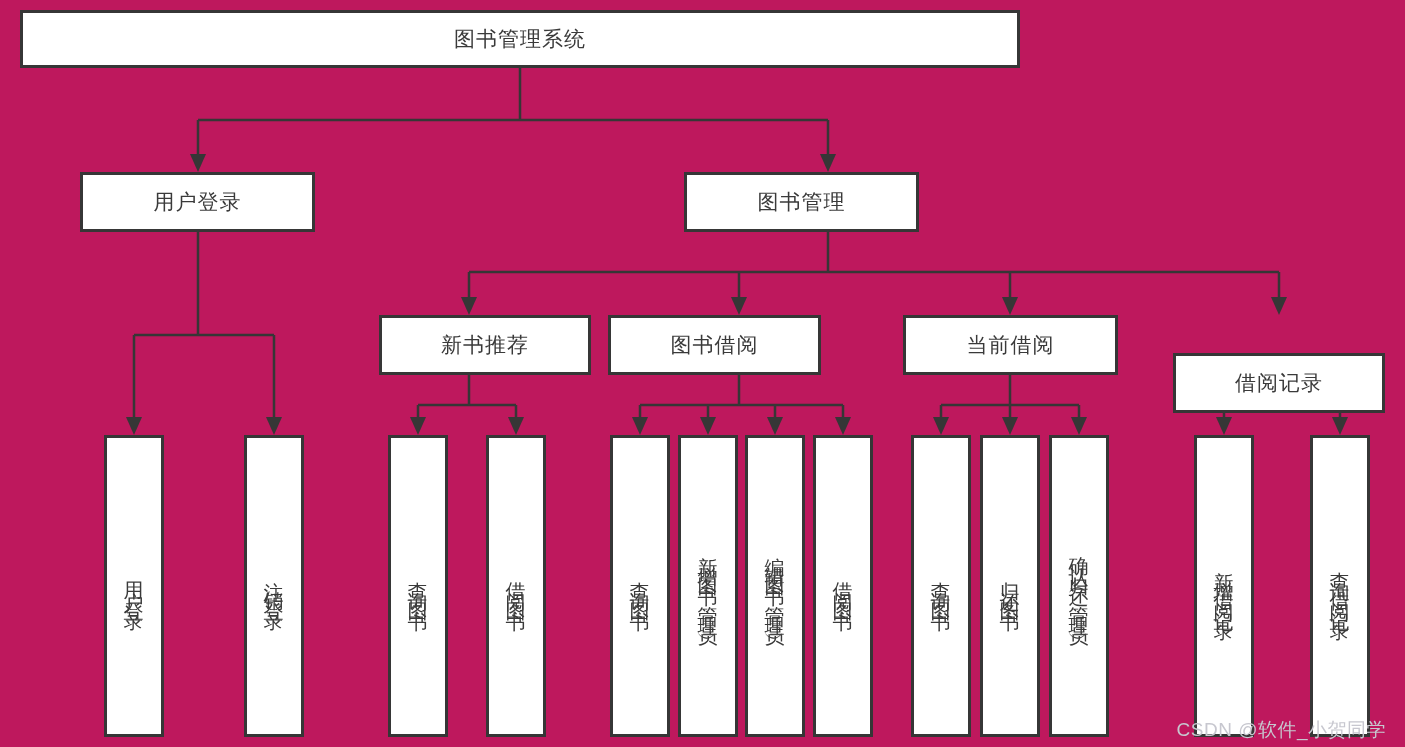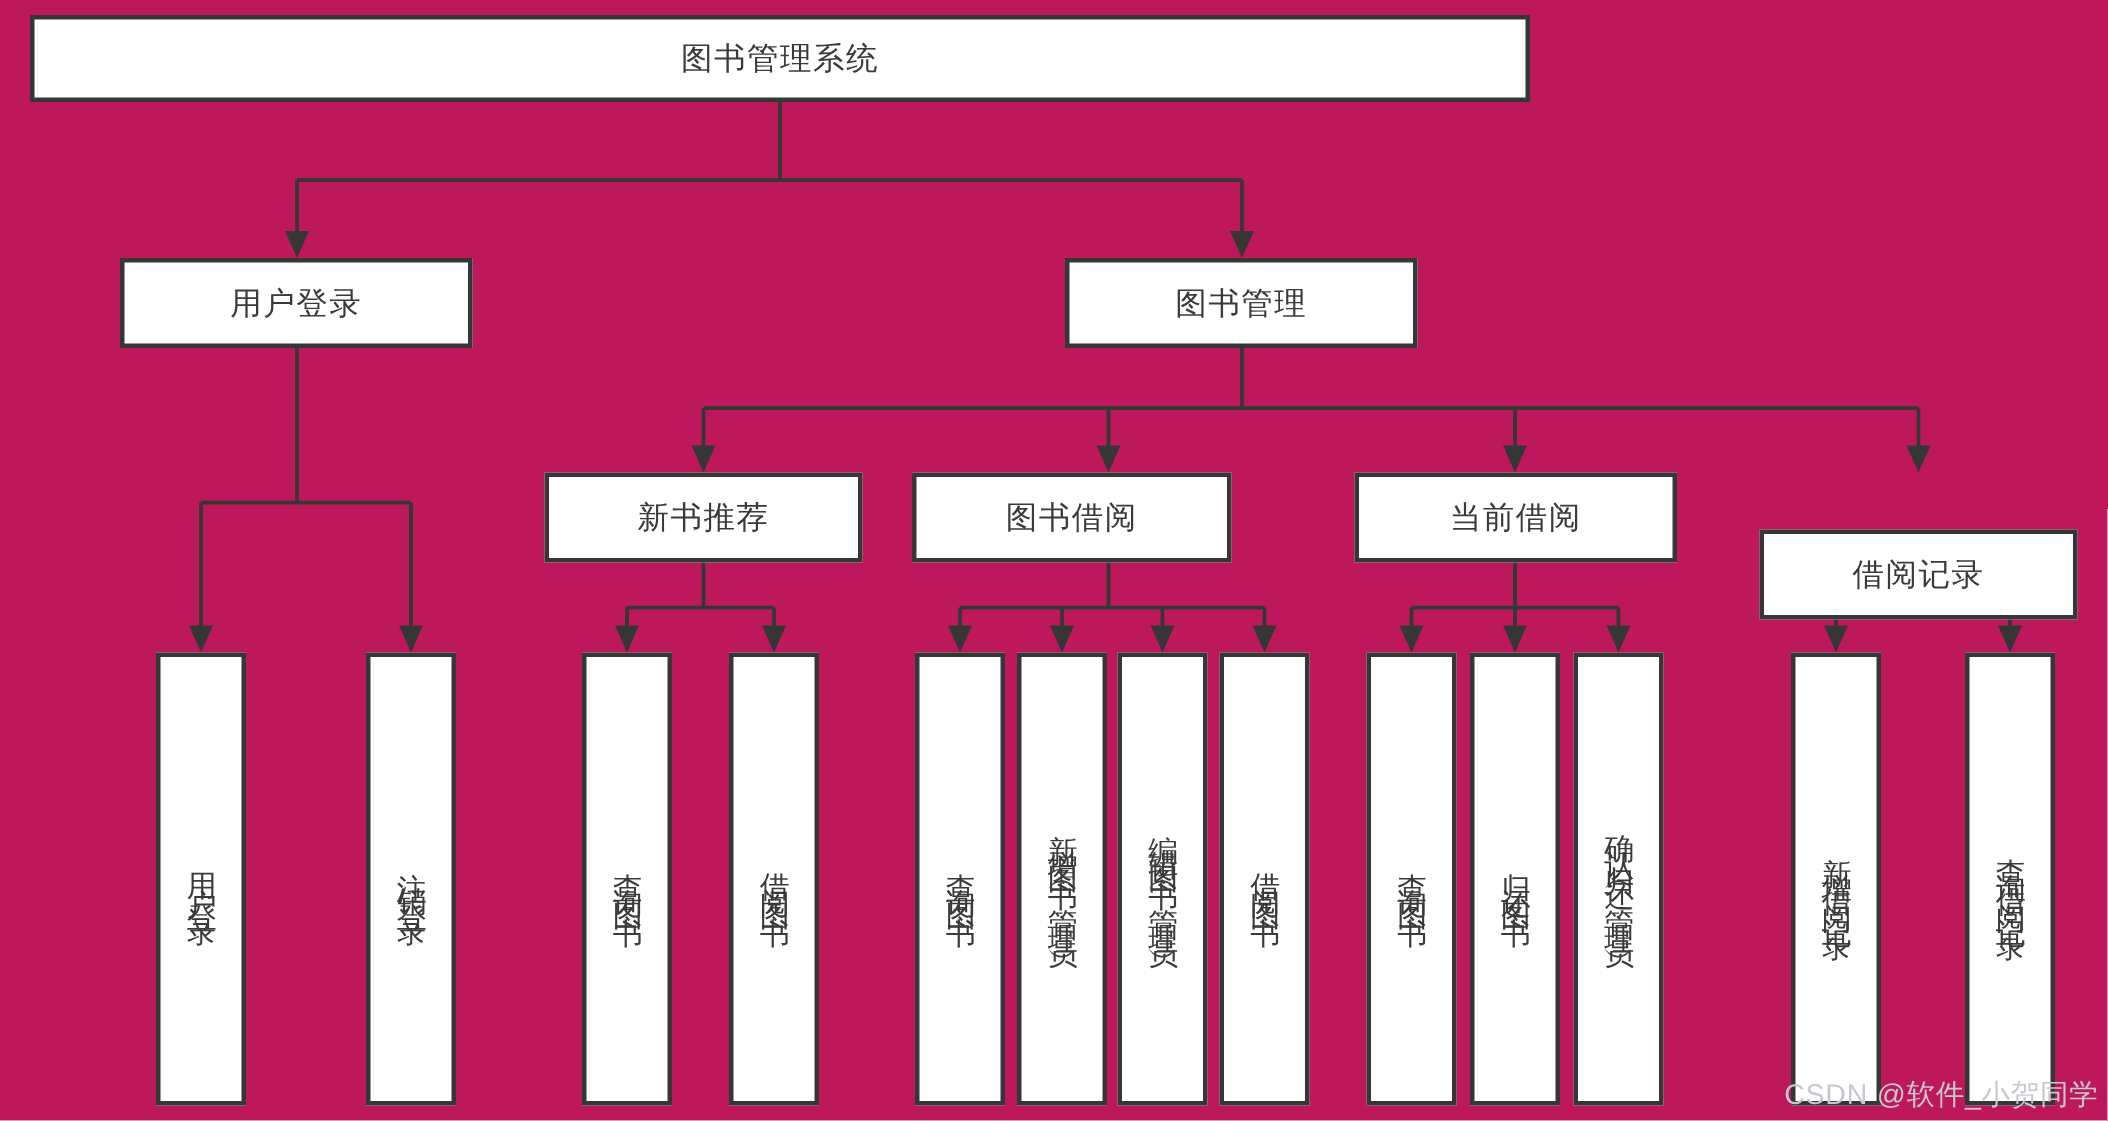--- a/index.html
+++ b/index.html
@@ -44,21 +44,21 @@
   .vbox .vtext {
     writing-mode: vertical-rl;
     text-orientation: mixed;
     font-size: 20px;
     letter-spacing: 10px;
     line-height: 1;
     white-space: nowrap;
   }
   .watermark {
     position: absolute;
-    right: 6px;
+    right: 19px;
     bottom: 4px;
     font-size: 19px;
     color: #c7c7cf;
     z-index: 3;
     letter-spacing: 0.5px;
   }
 </style>
 </head>
 <body>
 
@@ -104,25 +104,25 @@
     </g>
   </svg>
 
   <div class="node hbox" style="left:20px; top:10px; width:1000px; height:58px;">
     <span>图书管理系统</span>
   </div>
 
   <div class="node hbox" style="left:80px; top:172px; width:235px; height:60px;">
     <span>用户登录</span>
   </div>
-  <div class="node hbox" style="left:710px; top:172px; width:235px; height:60px;">
+  <div class="node hbox" style="left:684px; top:172px; width:235px; height:60px;">
     <span>图书管理</span>
   </div>
 
-  <div class="node hbox" style="left:363px; top:315px; width:212px; height:60px;">
+  <div class="node hbox" style="left:379px; top:315px; width:212px; height:60px;">
     <span>新书推荐</span>
   </div>
   <div class="node hbox" style="left:608px; top:315px; width:213px; height:60px;">
     <span>图书借阅</span>
   </div>
   <div class="node hbox" style="left:903px; top:315px; width:215px; height:60px;">
     <span>当前借阅</span>
   </div>
   <div class="node hbox" style="left:1173px; top:315px; width:212px; height:60px;margin-top:38px;">
     <span>借阅记录</span>

